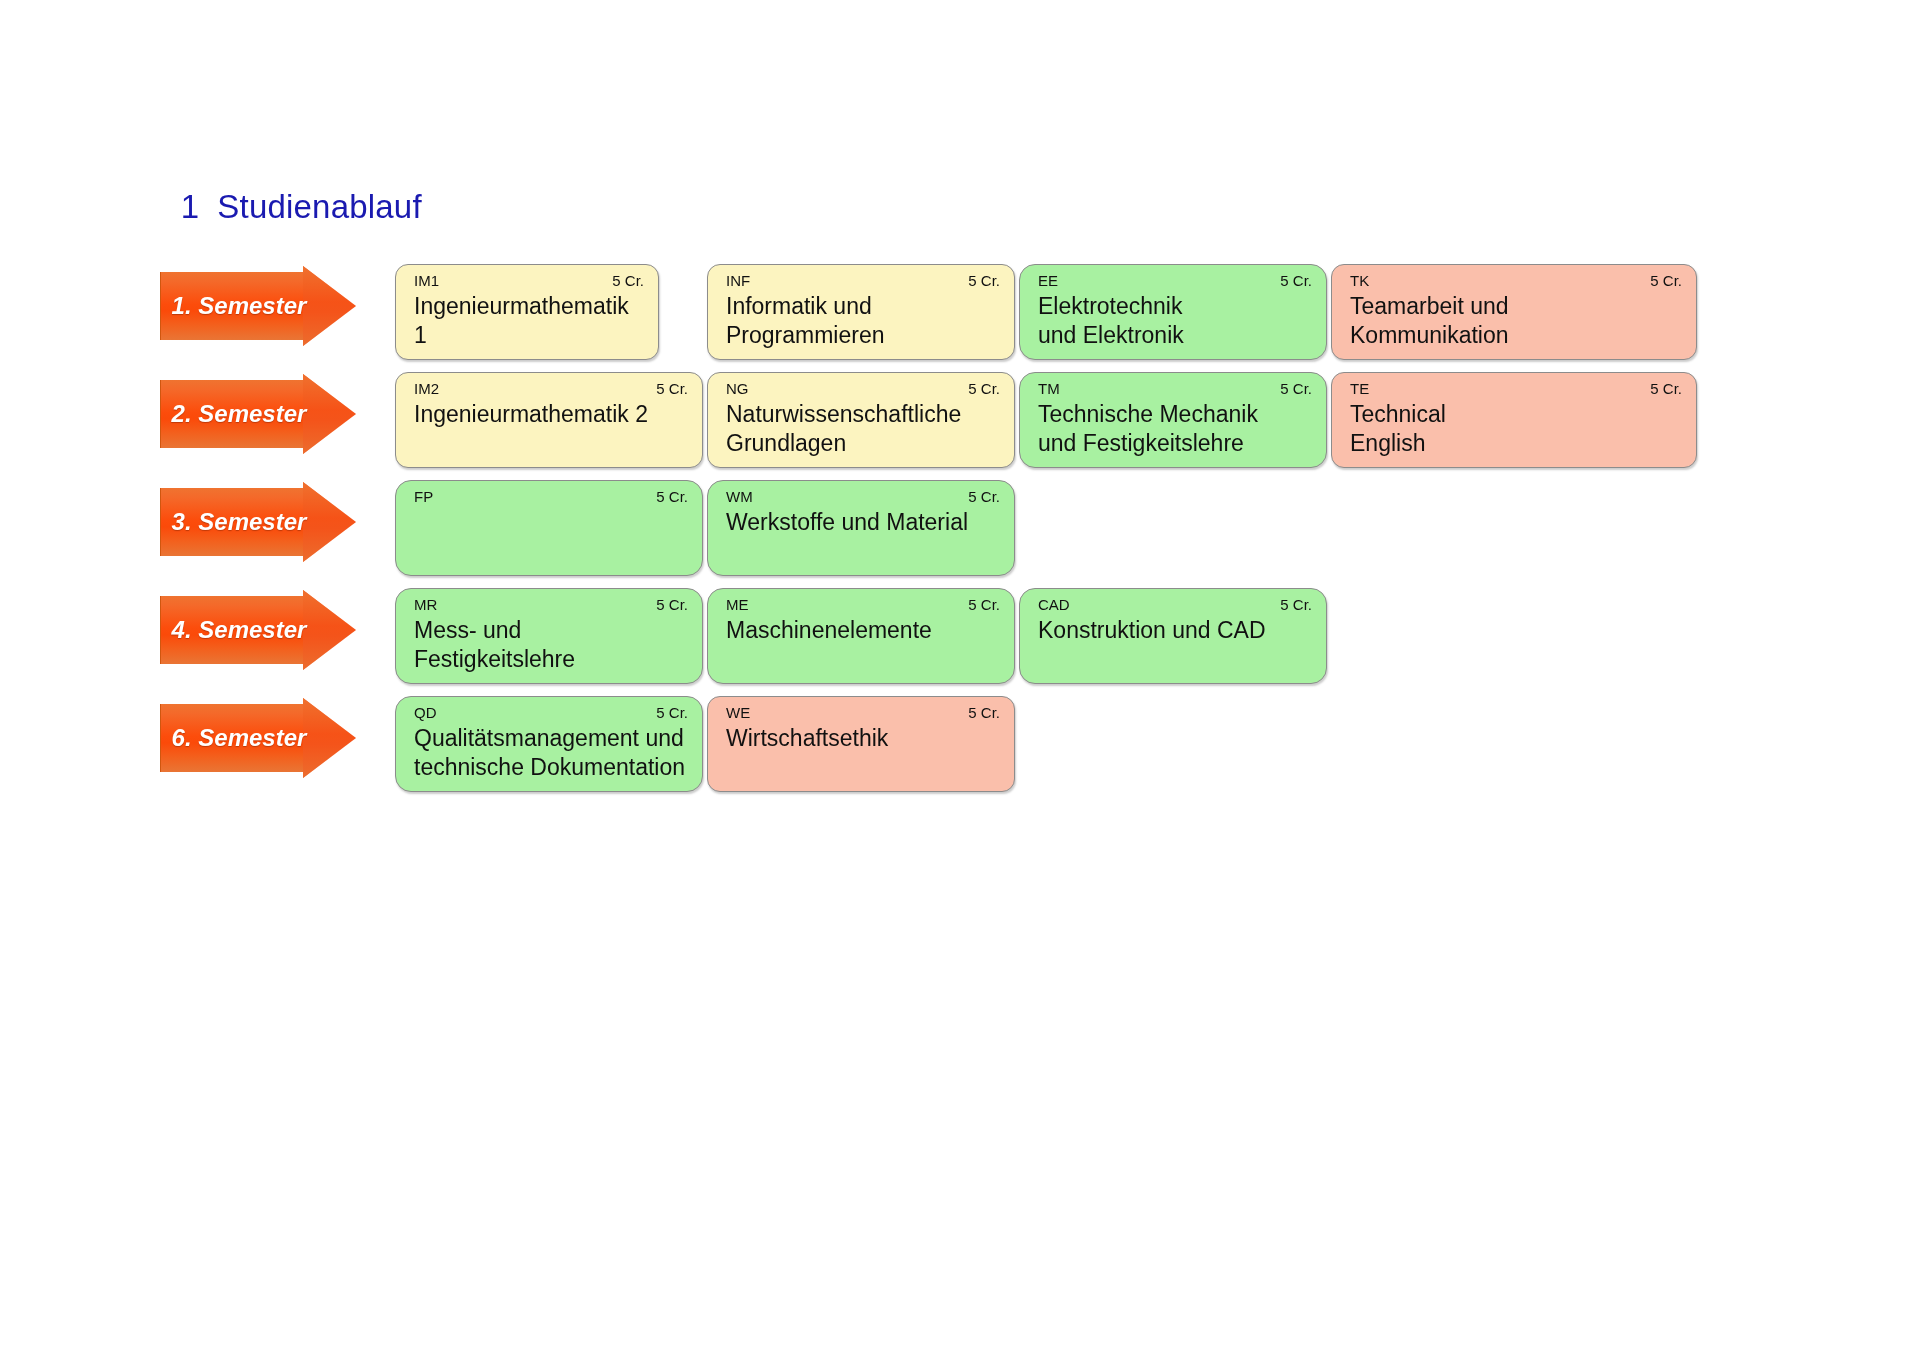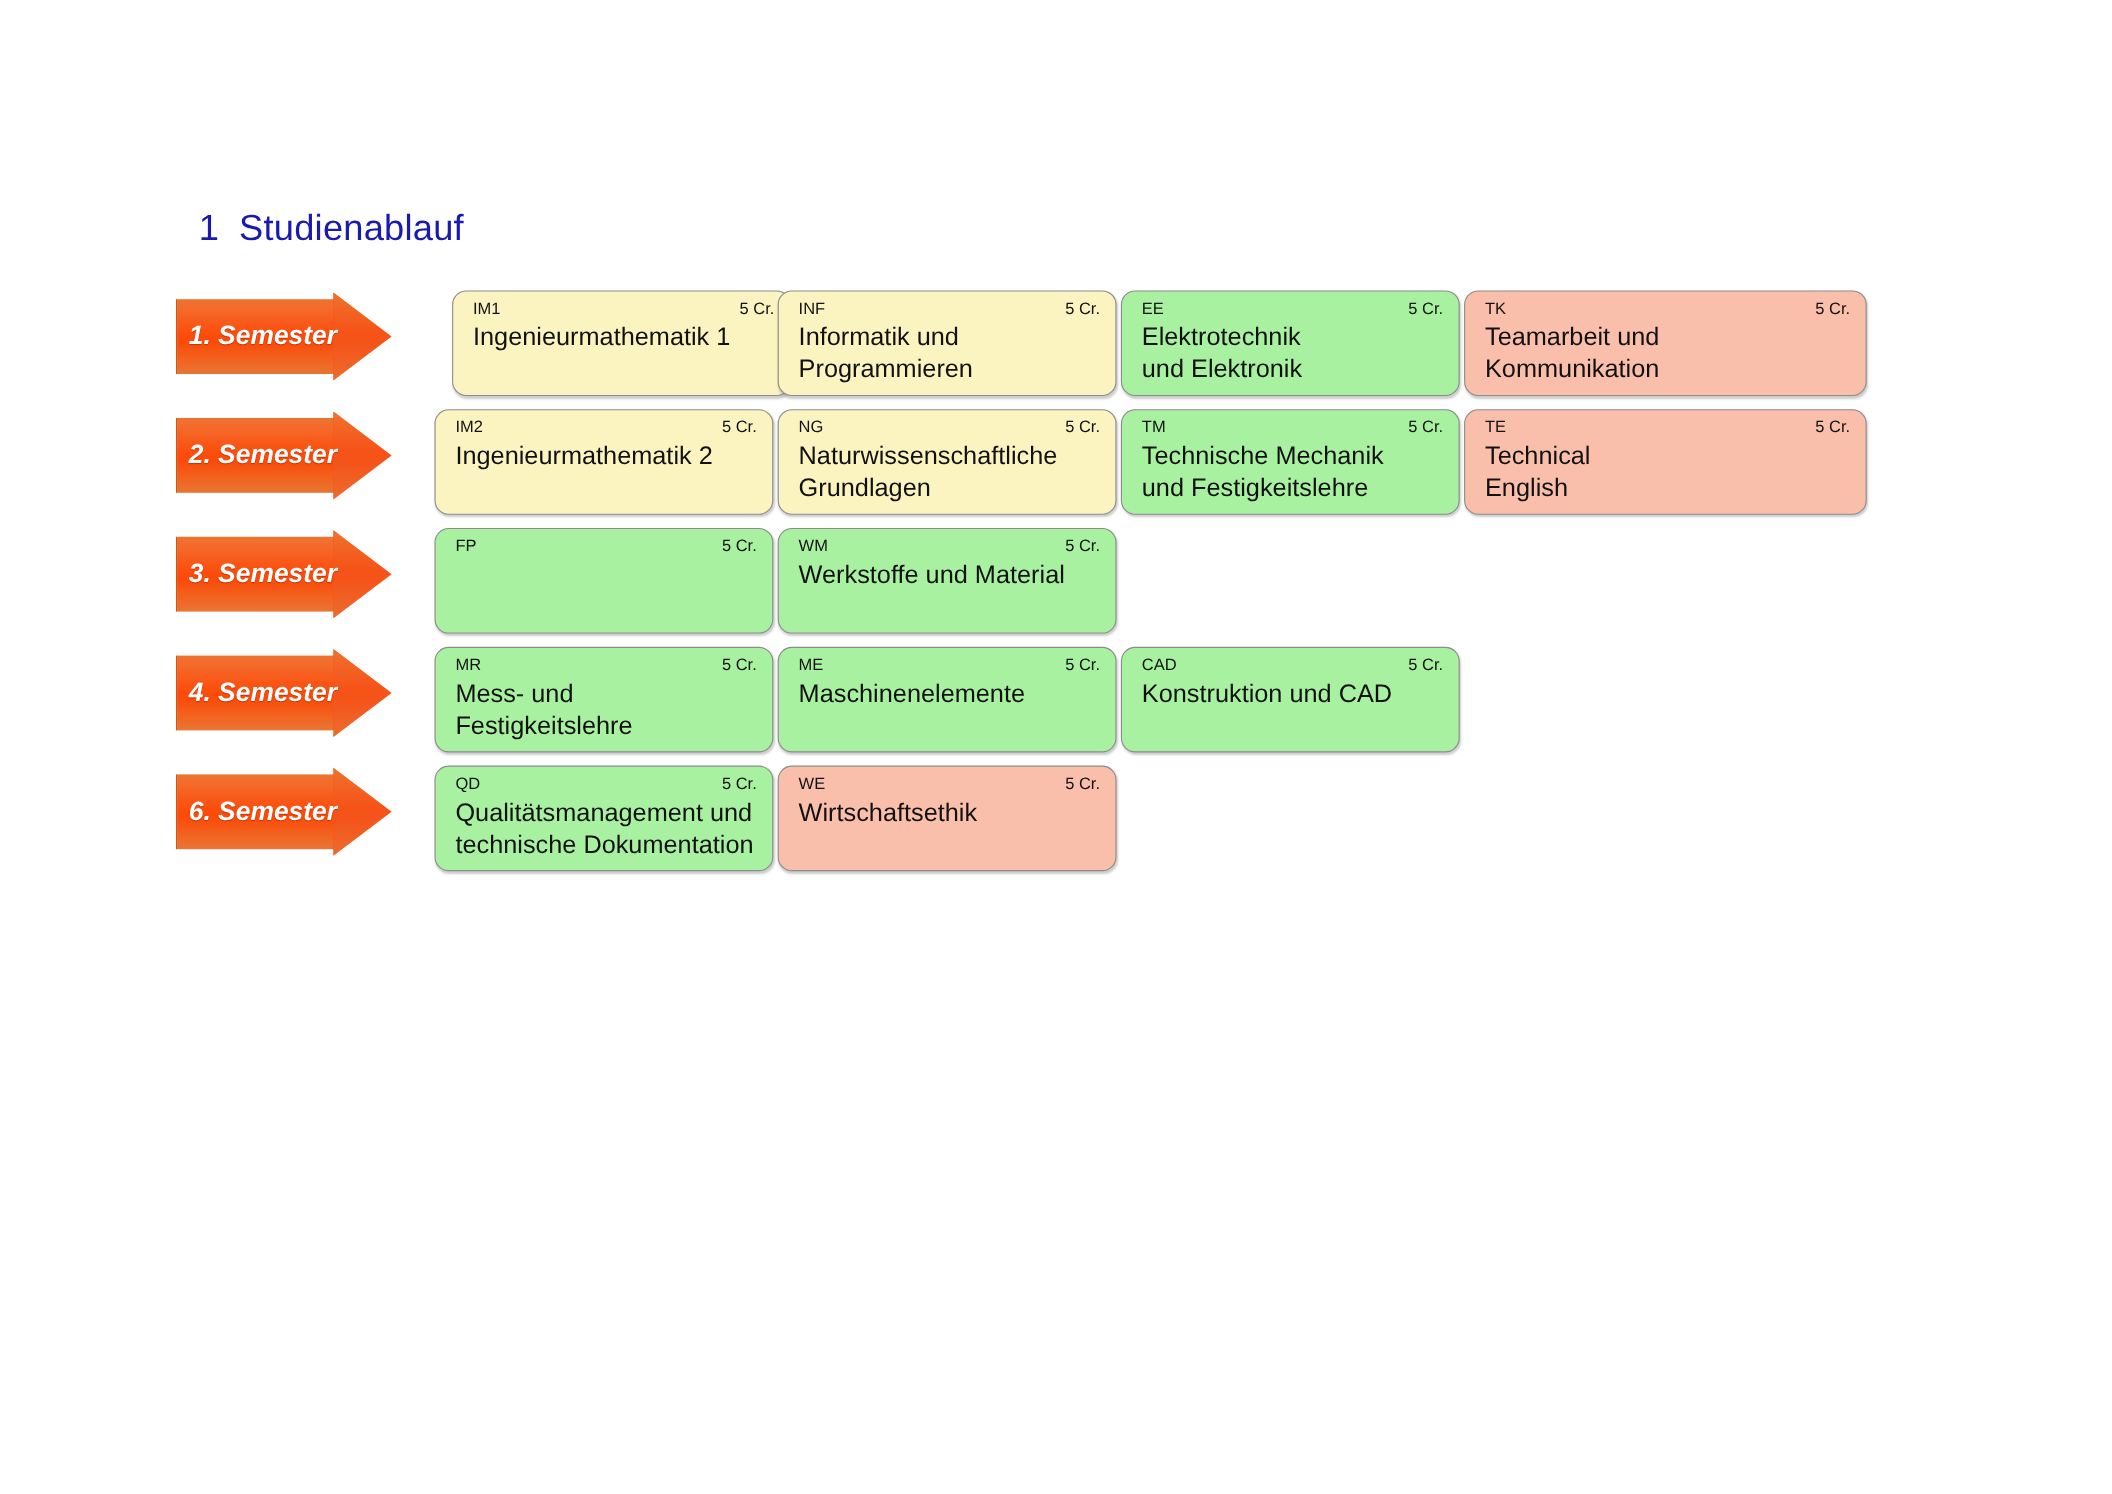--- a/index.html
+++ b/index.html
@@ -117,21 +117,21 @@
     top: 6px;
     height: 96px;
     box-sizing: border-box;
     border: 1px solid #8c8c8c;
     border-radius: 13px;
     padding: 7px 14px 0 18px;
     box-shadow: 1px 2px 2px rgba(120,120,120,0.38);
     overflow: hidden;
   }
   .course-box.yellow { background: #fcf4c0; }
-  .course-box.green  { background: #a8f1a1; }
+  .course-box.green  { background: #a8f1a1; border-radius: 16px; }
   .course-box.pink   { background: #fabfab; }
 
   .course-head {
     position: relative;
     height: 18px;
   }
   .course-code {
     position: absolute;
     left: 0;
     top: 0;
@@ -164,21 +164,21 @@
 
 <div id="plan">
     <div class="sem-row">
       <div class="sem-arrow">
         <div class="body"></div>
         <div class="head"></div>
         <div class="head-shade"></div>
         <div class="label">1. Semester</div>
       </div>
       <div class="boxes">
-        <div class="course-box yellow" style="left: 0px; width: 308px; margin-left: 16px;">
+        <div class="course-box yellow" style="left: 0px; width: 264px;">
           <div class="course-head">
             <span class="course-code">IM1</span>
             <span class="course-credits">5 Cr.</span>
           </div>
           <div class="course-title">Ingenieurmathematik 1</div>
         </div>
         <div class="course-box yellow" style="left: 312px; width: 308px;">
           <div class="course-head">
             <span class="course-code">INF</span>
             <span class="course-credits">5 Cr.</span>

